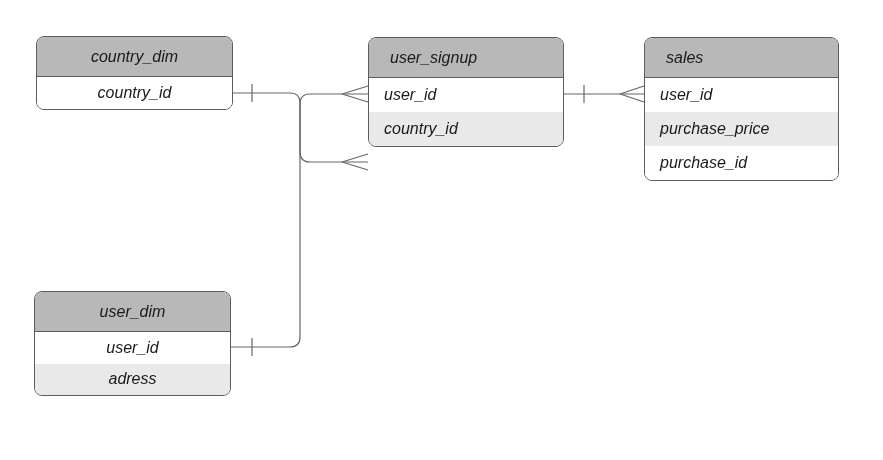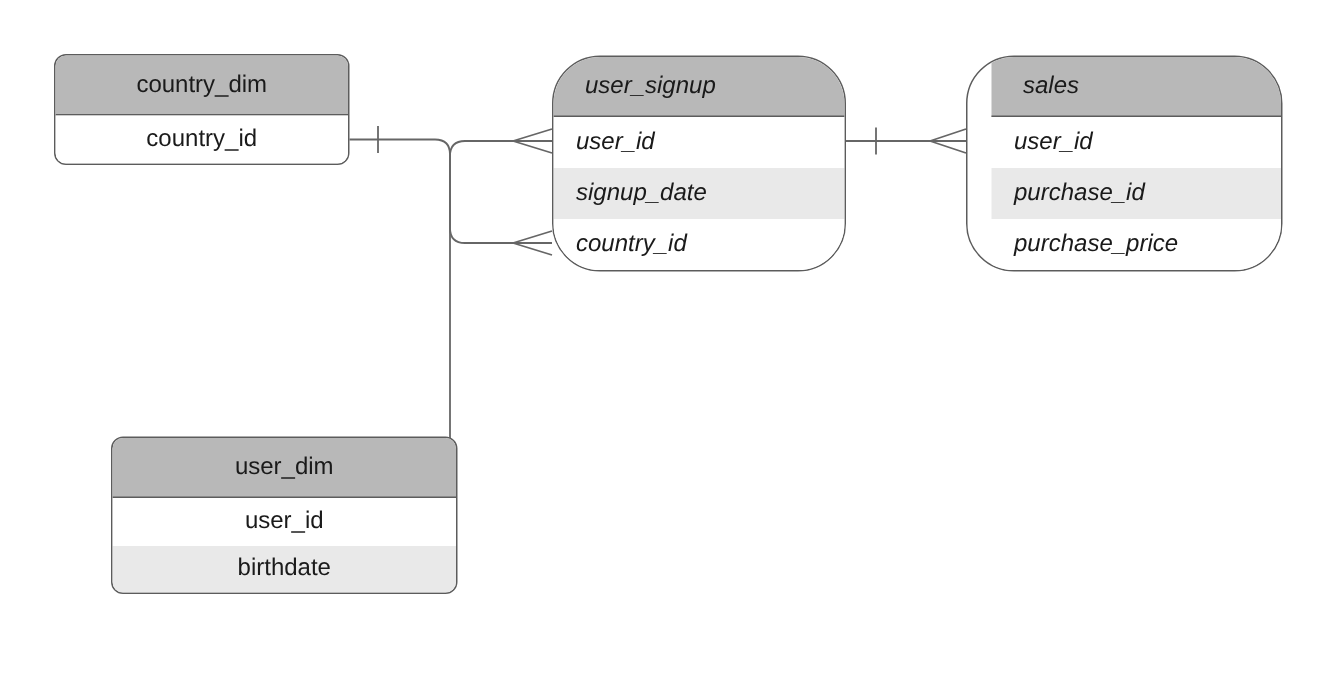--- a/index.html
+++ b/index.html
@@ -29,20 +29,21 @@
   .table {
     position: absolute;
     z-index: 2;
     border: 1px solid var(--border, #5c5c5c);
     border-radius: 8px;
     background: var(--row, #ffffff);
     overflow: hidden;
     color: var(--text, #1a1a1a);
     font-size: 16px;
     line-height: 1;
+    font-style: italic;
   }
   .t-header {
     height: 40px;
     display: flex;
     align-items: center;
     justify-content: center;
     background: var(--header, #b8b8b8);
     border-bottom: 1px solid var(--border, #5c5c5c);
     white-space: nowrap;
   }
@@ -52,28 +53,28 @@
     justify-content: center;
     background: var(--row, #ffffff);
     white-space: nowrap;
   }
   
   .t-row:nth-child(odd) { background: var(--alt, #e9e9e9); }
 
   .rows-sm .t-row { height: 31.5px; }
   .rows-md .t-row { height: 34px; }
 
-  .table.italic { font-style: italic; border-radius: 32px; }
+  .table.italic { font-style: italic; }
   .table.italic .t-header { justify-content: flex-start; padding-left: 21px; }
   .table.italic .t-row { justify-content: flex-start; padding-left: 15px; }
 
   #tbl-country-dim { left: 36px;  top: 36px;  width: 197px; }
-  #tbl-user-dim    { left: 34px;  top: 291px; width: 231px; margin-left: 40px; }
+  #tbl-user-dim    { left: 34px;  top: 291px; width: 197px; }
   #tbl-user-signup { left: 368px; top: 37px;  width: 196px; }
-  #tbl-sales       { left: 644px; top: 37px;  width: 211px; padding-left: 16px; }
+  #tbl-sales       { left: 644px; top: 37px;  width: 195px; }
 </style>
 </head>
 <body>
 
 <div class="canvas" style="--bg: #ffffff; --header: #b8b8b8; --row: #ffffff; --alt: #e9e9e9; --border: #5c5c5c; --connector: #666666; --text: #1a1a1a;">
 
   <svg class="connectors" viewBox="0 0 883 460" xmlns="http://www.w3.org/2000/svg">
 
     <g>
       <path class="conn" d="M 233 93 H 290 Q 300 93 300 103 V 152 Q 300 162 310 162 H 368"></path>
@@ -95,30 +96,29 @@
   </svg>
 
   <div class="table rows-sm" id="tbl-country-dim">
     <div class="t-header">country_dim</div>
     <div class="t-row">country_id</div>
   </div>
 
   <div class="table rows-sm" id="tbl-user-dim">
     <div class="t-header">user_dim</div>
     <div class="t-row">user_id</div>
-    <div class="t-row">birthdate</div>
+    <div class="t-row">adress</div>
   </div>
 
   <div class="table italic rows-md" id="tbl-user-signup">
     <div class="t-header">user_signup</div>
     <div class="t-row">user_id</div>
-    <div class="t-row">signup_date</div>
     <div class="t-row">country_id</div>
   </div>
 
   <div class="table italic rows-md" id="tbl-sales">
     <div class="t-header">sales</div>
     <div class="t-row">user_id</div>
+    <div class="t-row">purchase_price</div>
     <div class="t-row">purchase_id</div>
-    <div class="t-row">purchase_price</div>
   </div>
 
 </div>
 
 </body></html>

